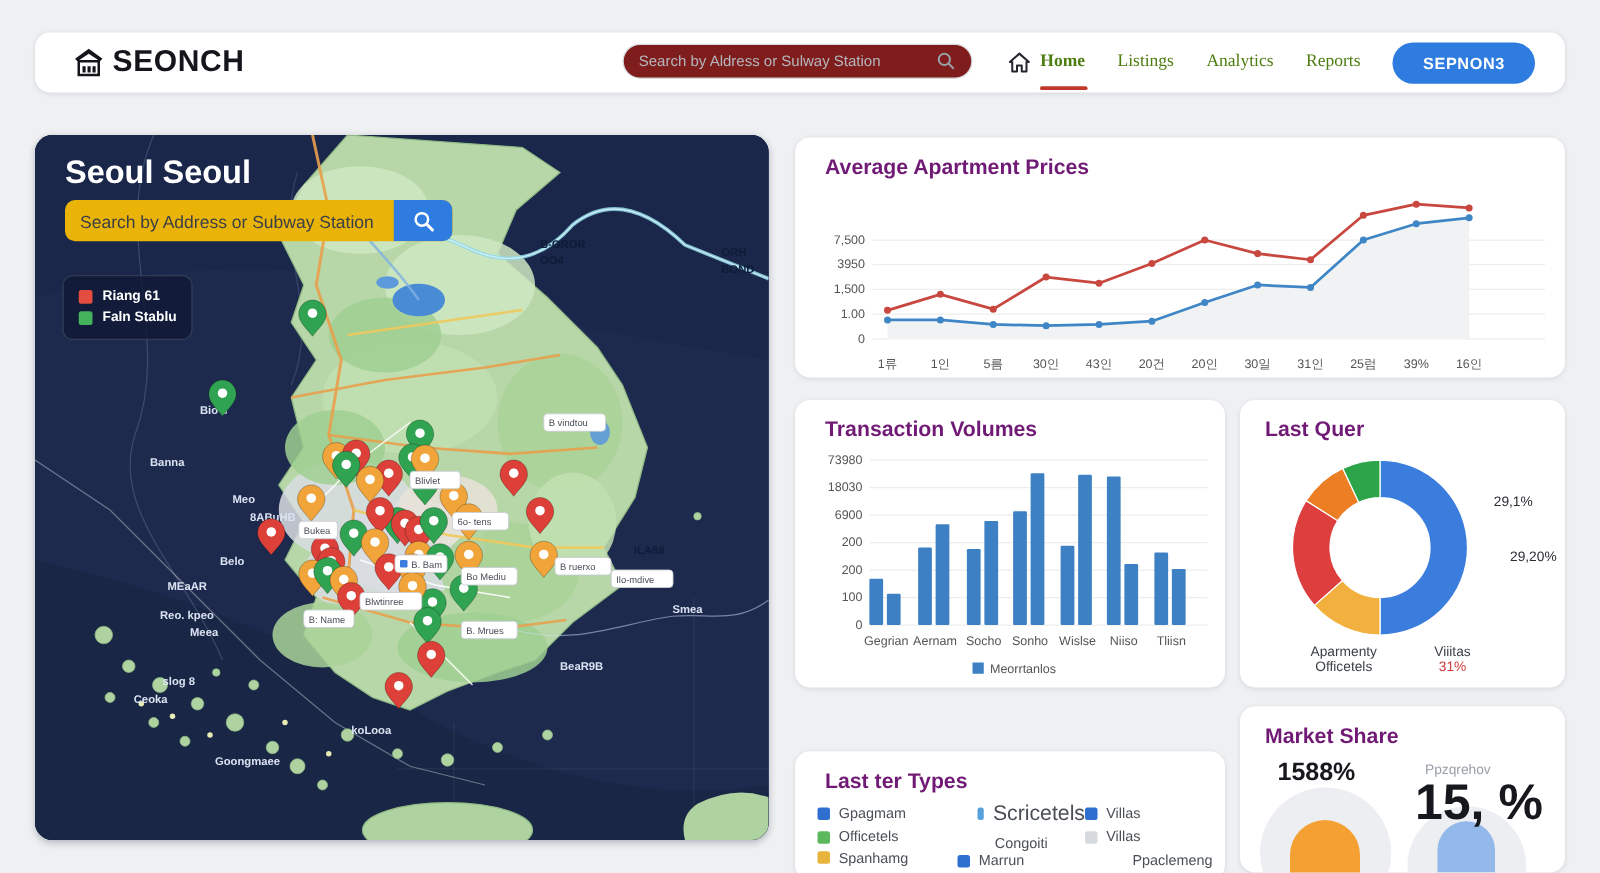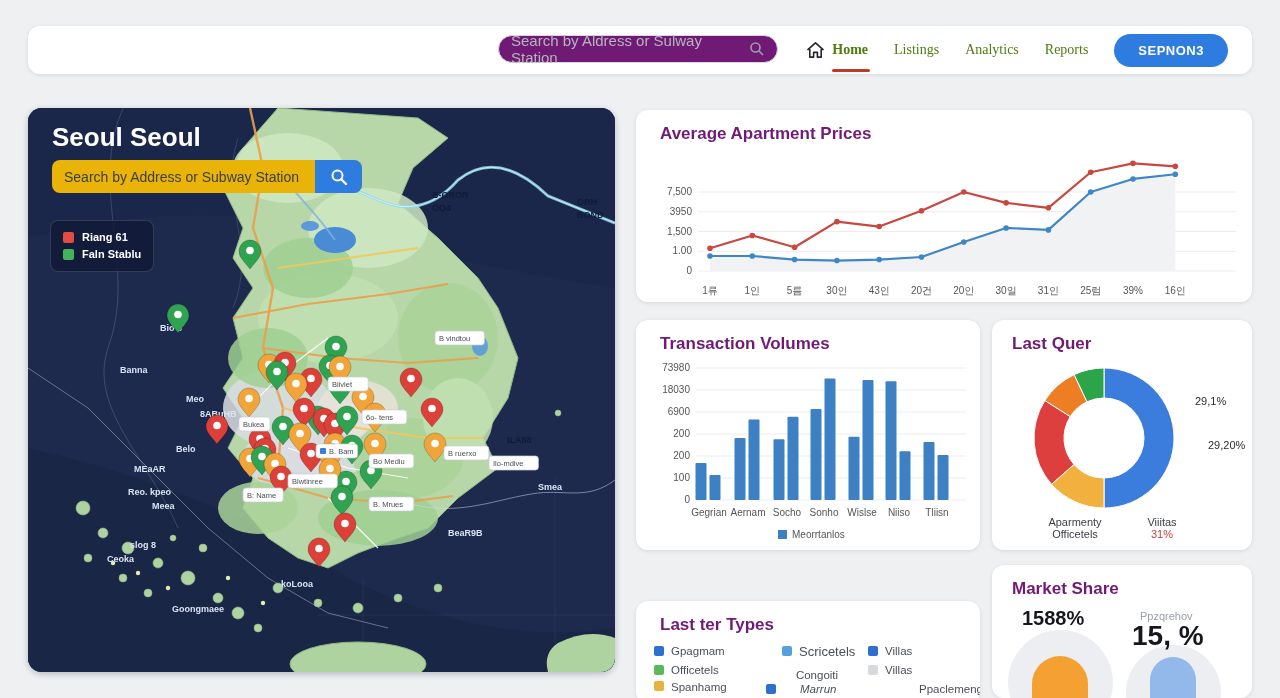--- a/index.html
+++ b/index.html
@@ -7,21 +7,21 @@
     font-family:"Liberation Sans", sans-serif; background:#eef0f2; }
   .card { position:absolute; background:#fff; border-radius:12px;
     box-shadow:0 1px 4px rgba(20,30,60,.10); overflow:hidden; }
 
   
   #header { left:28px; top:26px; width:1224px; height:48px; display:flex; align-items:center; }
   #logo { display:flex; align-items:center; gap:6px; margin-left:30px; }
   #logo-text { font-size:24px; font-weight:bold; color:#14161c; letter-spacing:.5px; }
   #hdr-search { position:absolute; left:470px; top:9px; width:280px; height:28px;
     border:1px solid #d6d9de; border-radius:16px; display:flex; align-items:center;
-    padding:0 12px; color:#b3b7bd; font-size:15px; background:#701a75; }
+    padding:0 12px; color:#b3b7bd; font-size:12px; background:#7f1d1d; }
   #hdr-search .ph { flex:1; }
   #nav { position:absolute; right:24px; display:flex; align-items:center; gap:26px; }
   .nav-item { font-size:14px; color:#4d7c0f; position:relative; cursor:pointer;font-family:Liberation Serif, serif; }
   .nav-item.active { font-weight:bold; display:flex; align-items:center; gap:7px; }
   .nav-item.active::after { content:""; position:absolute; left:26px; right:-2px; bottom:-12px;
     height:3px; background:#c0392b; border-radius:2px; }
   #cta { background:#2e7cdf; color:#fff; font-weight:bold; font-size:13px;
     padding:9px 24px; border:none; border-radius:18px; letter-spacing:.5px; cursor:pointer; }
 
   
@@ -55,20 +55,30 @@
   
   .mk-val { position:absolute; font-weight:bold; color:#16181d; }
   .mk-label { position:absolute; font-size:11px; color:#9aa0a8; }
   .gauge-track { position:absolute; border-radius:50%; background:#eceef2; }
   .gauge-fill { position:absolute; border-radius:60px 60px 0 0; }
 </style>
 </head>
 <body>
 
 <div id="header" class="card">
+  <div id="logo">
+    <svg width="26" height="26" viewBox="0 0 26 26">
+      <path d="M13 2 L24 10 L22 12 L13 6 L4 12 L2 10 Z" fill="#14161c"></path>
+      <rect x="5" y="12" width="16" height="11" fill="none" stroke="#14161c" stroke-width="2"></rect>
+      <rect x="8" y="16" width="2.5" height="5" fill="#14161c"></rect>
+      <rect x="12" y="16" width="2.5" height="5" fill="#14161c"></rect>
+      <rect x="16" y="16" width="2.5" height="5" fill="#14161c"></rect>
+    </svg>
+    <span id="logo-text">SEONCH</span>
+  </div>
   <div id="hdr-search">
     <span class="ph">Search by Aldress or Sulway Station</span>
     <svg width="16" height="16" viewBox="0 0 16 16">
       <circle cx="6.5" cy="6.5" r="4.5" fill="none" stroke="#9aa0a8" stroke-width="1.6"></circle>
       <line x1="10" y1="10" x2="14" y2="14" stroke="#9aa0a8" stroke-width="1.6"></line>
     </svg>
   </div>
   <div id="nav">
       <div class="nav-item active">
         <svg width="19" height="19" viewBox="0 0 20 20">
@@ -528,21 +538,21 @@
 </div>
 
 <div id="card-types" class="card">
   <div class="card-title">Last ter Types</div>
   <div id="types-grid" class="abs" style="left:18px; top:42px; width:310px; display:grid;
        grid-template-columns:112px 102px 96px; row-gap:3px">
       <div style="display: flex; align-items: center; gap: 7px; font-size: 11.5px; color: rgb(74, 79, 87); height: 16px;">
         <span style="width:10px;height:10px;border-radius:2px;background:#2f6fd0"></span>
         <span>Gpagmam</span>
       </div>
-      <div style="display: flex; align-items: center; gap: 7px; font-size: 13px; color: rgb(74, 79, 87); height: 16px; padding-left: 16px;">
+      <div style="display: flex; align-items: center; gap: 7px; font-size: 17px; color: rgb(74, 79, 87); height: 16px; padding-left: 16px;">
         <span style="width:10px;height:10px;border-radius:2px;background:#58a0dc"></span>
         <span>Scricetels</span>
       </div>
       <div style="display: flex; align-items: center; gap: 7px; font-size: 11.5px; color: rgb(74, 79, 87); height: 16px;">
         <span style="width:10px;height:10px;border-radius:2px;background:#2f6fd0"></span>
         <span>Villas</span>
       </div>
       <div style="display: flex; align-items: center; gap: 7px; font-size: 11.5px; color: rgb(74, 79, 87); height: 16px;">
         <span style="width:10px;height:10px;border-radius:2px;background:#5cb85c"></span>
         <span>Officetels</span>
@@ -552,33 +562,33 @@
         <span>Congoiti</span>
       </div>
       <div style="display: flex; align-items: center; gap: 7px; font-size: 11.5px; color: rgb(74, 79, 87); height: 16px;">
         <span style="width:10px;height:10px;border-radius:2px;background:#d6d9dd"></span>
         <span>Villas</span>
       </div>
       <div style="display: flex; gap: 7px; font-size: 11.5px; color: rgb(74, 79, 87); height: 16px;">
         <span style="width:10px;height:10px;border-radius:2px;background:#e6b33c"></span>
         <span>Spanhamg</span>
       </div>
-      <div style="display: flex; align-items: center; gap: 24px; font-size: 11.5px; color: rgb(74, 79, 87); height: 16px; font-style: italic;">
+      <div style="display: flex; align-items: center; gap: 7px; font-size: 11.5px; color: rgb(74, 79, 87); height: 16px;">
         <span style="width:10px;height:10px;border-radius:2px;background:#2f6fd0"></span>
         <span>Marrun</span>
       </div>
-      <div style="display: flex; align-items: center; gap: 20px; font-size: 11.5px; color: rgb(74, 79, 87); height: 16px; padding-left: 31px;">
+      <div style="display: flex; align-items: center; gap: 7px; font-size: 11.5px; color: rgb(74, 79, 87); height: 16px; padding-left: 31px;">
         <span style="width:10px;height:10px;border-radius:2px;background:#d64545"></span>
         <span>Ppaclemeng</span>
       </div>
     </div>
 </div>
 
 <div id="card-market" class="card">
   <div class="card-title">Market Share</div>
   <div class="gauge-track" style="left: 16px; top: 65px; width: 105px; height: 105px; background: rgb(236, 238, 242);"></div>
   <div class="gauge-track" style="left: 134px; top: 80px; width: 95px; height: 95px; background: rgb(236, 238, 242);"></div>
   <div class="gauge-fill" id="gauge-left" style="left: 40px; top: 91px; width: 56px; height: 45px; background: rgb(245, 160, 51);"></div>
   <div class="gauge-fill" id="gauge-right" style="left: 158px; top: 92px; width: 46px; height: 41px; background: rgb(146, 185, 234);"></div>
   <div class="mk-val" style="left:30px; top:42px; font-size:20px">1588%</div>
   <div class="mk-label" style="left:148px; top:45px">Ppzqrehov</div>
-  <div class="mk-val" style="left:140px; top:55px; font-size:28px">15, %</div>
+  <div class="mk-val" style="left:140px; top:55px; font-size:40px">15, %</div>
 </div>
 
 </body></html>

